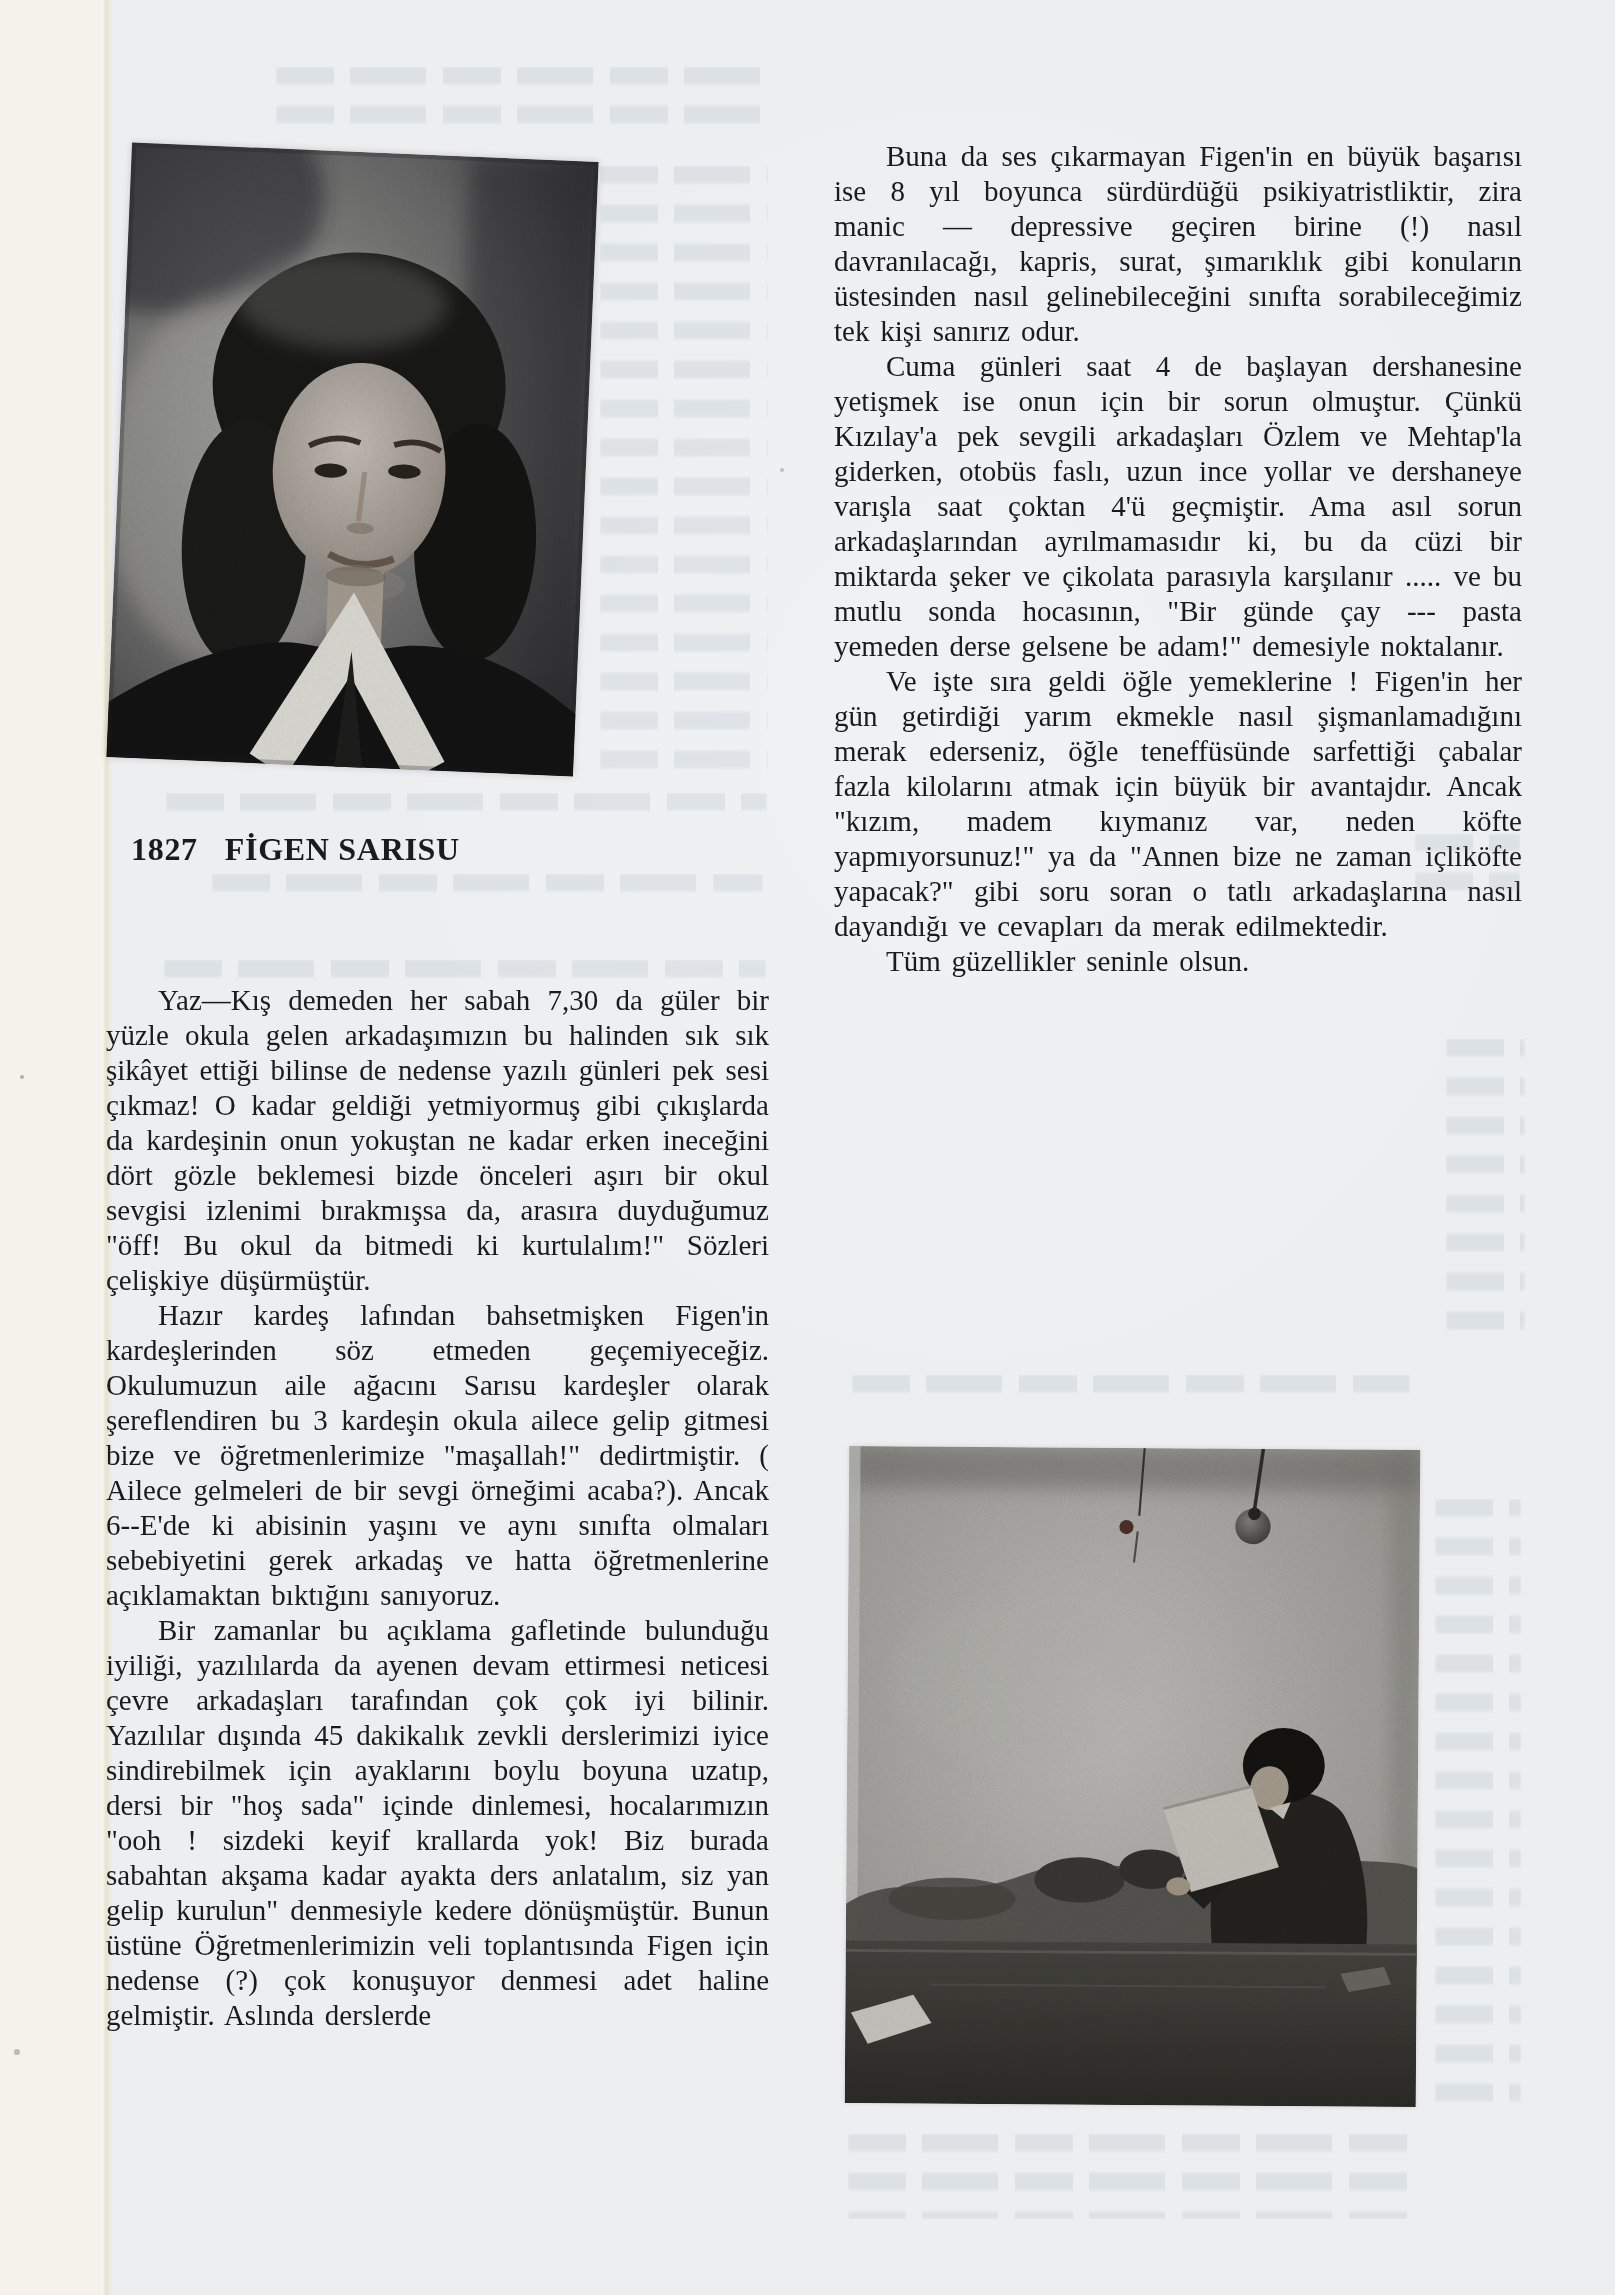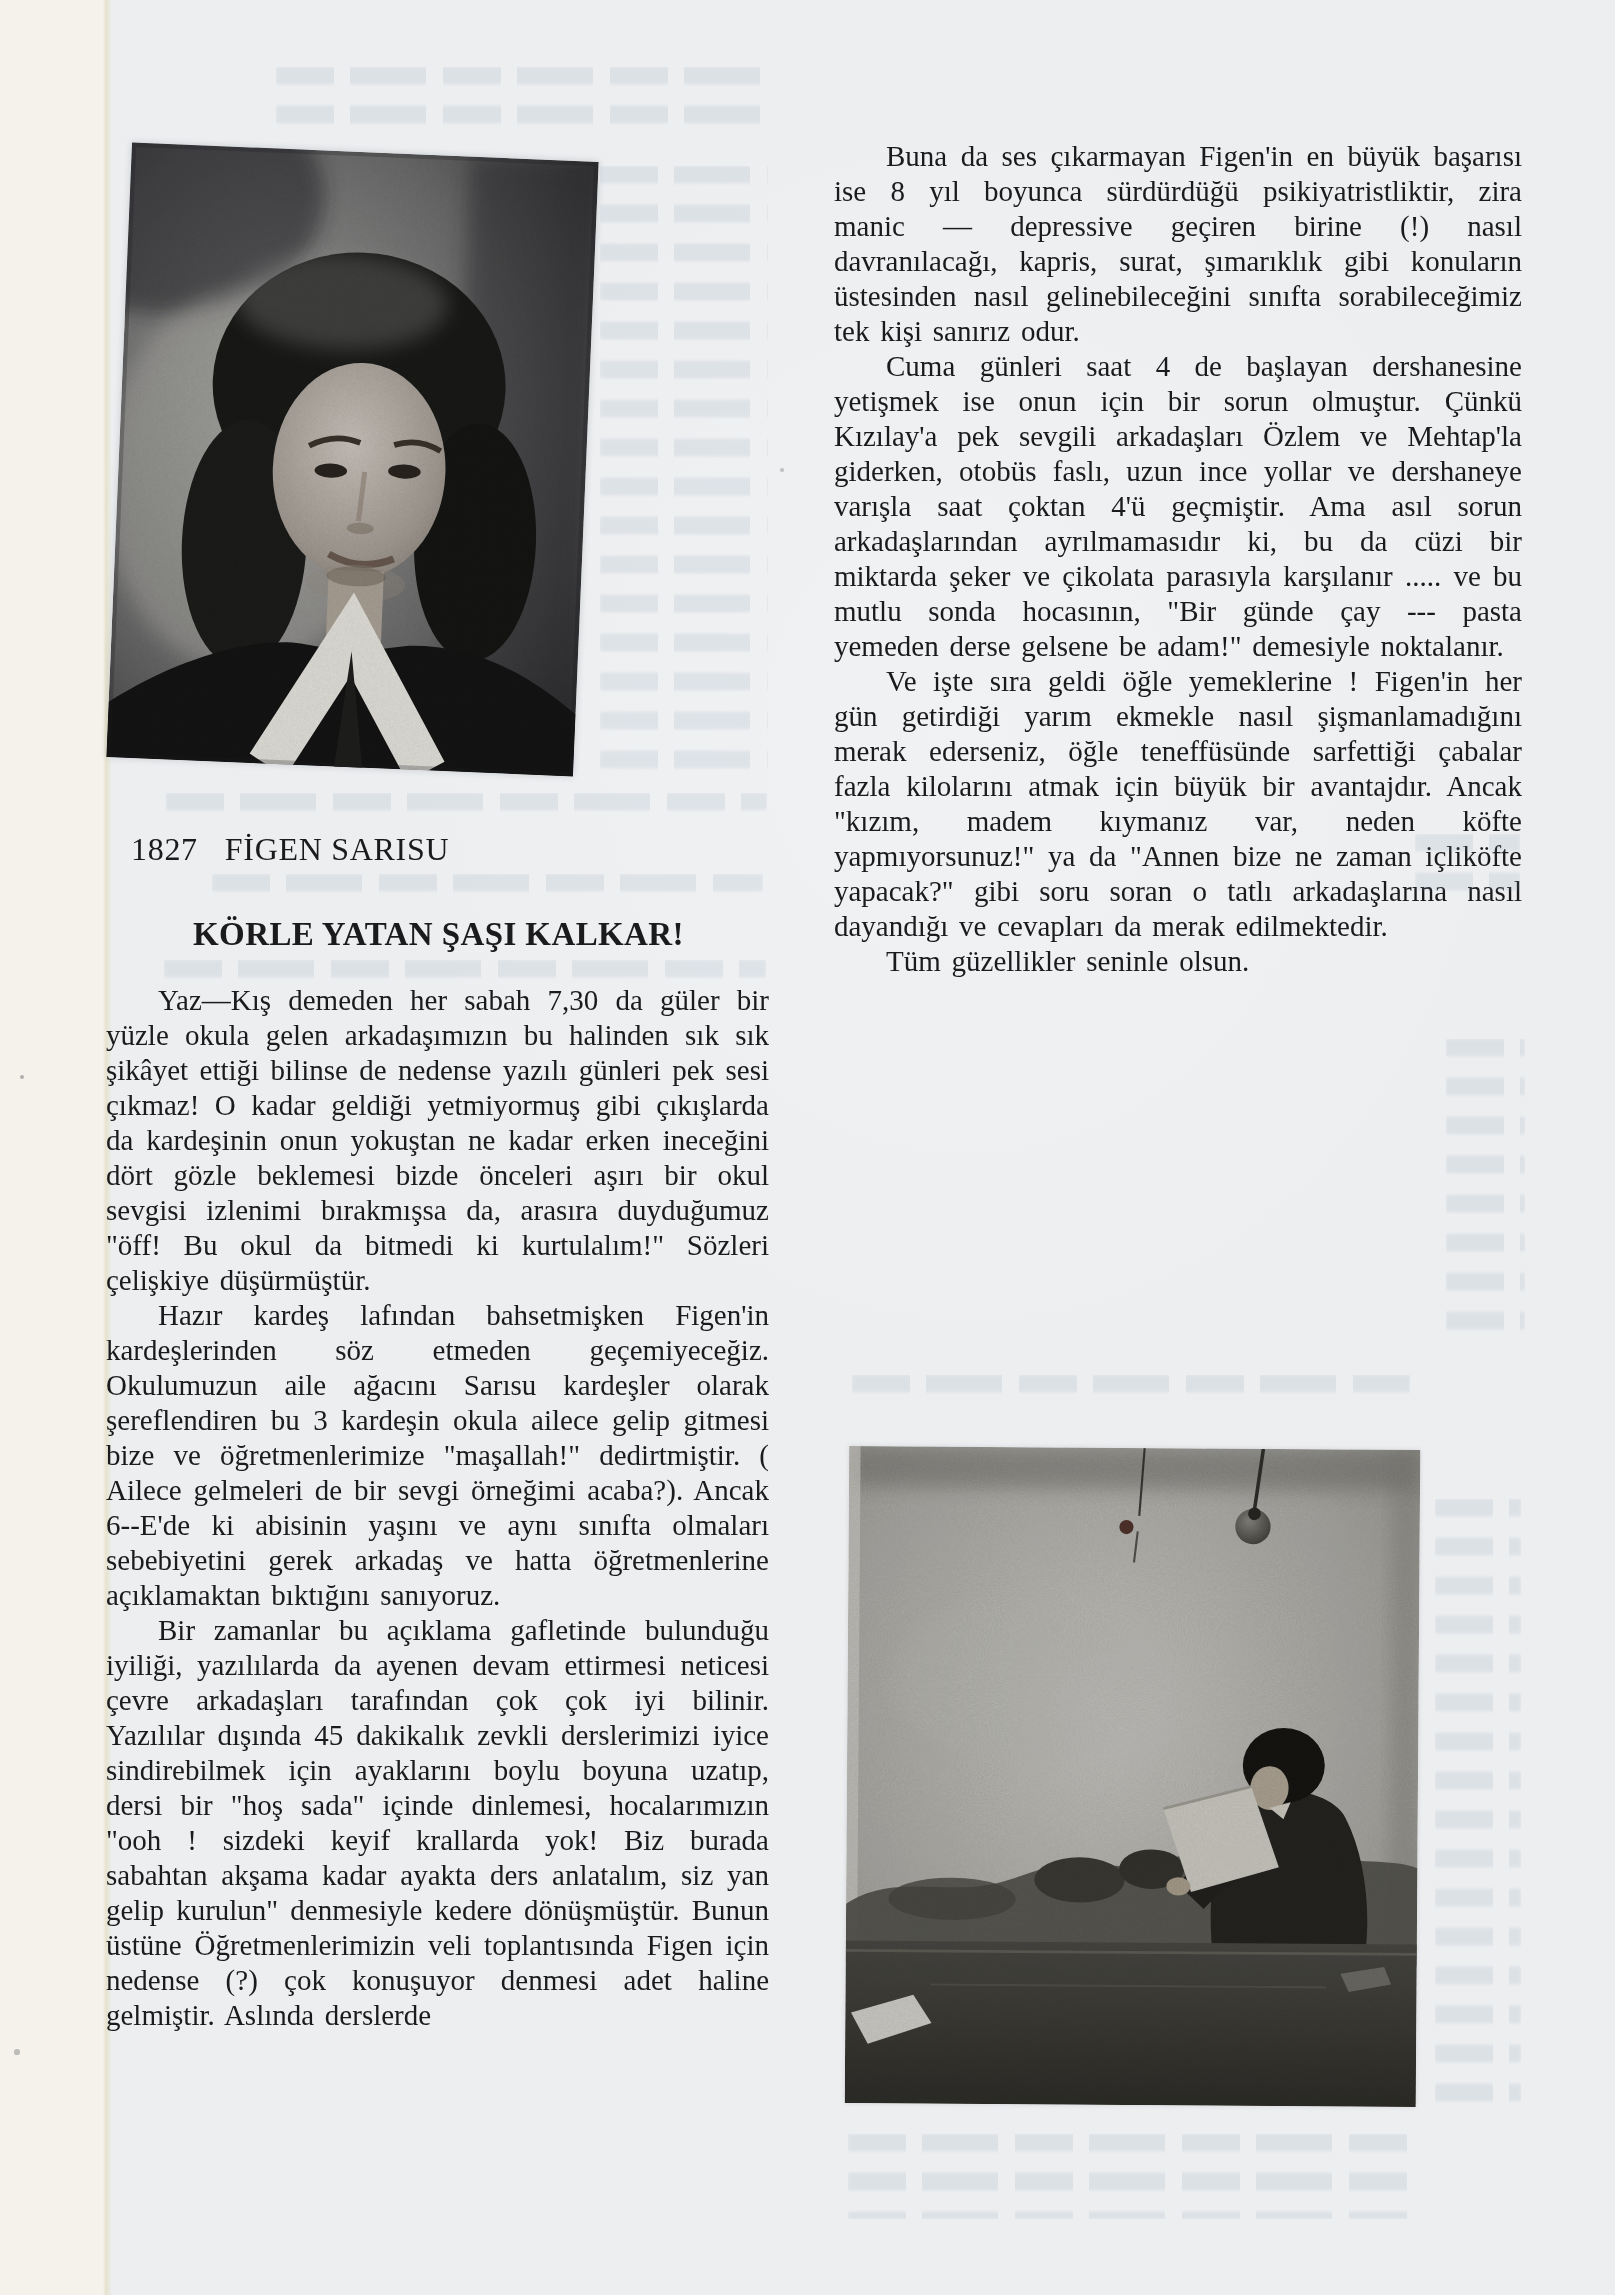--- a/index.html
+++ b/index.html
@@ -10,21 +10,21 @@
     font-family:"Liberation Serif","DejaVu Serif",serif;
     color:#1b1b1d;
     background:
       radial-gradient(ellipse 1060px 1202px at 60% 32%, rgba(255,255,255,0.22), rgba(255,255,255,0) 60%),
       linear-gradient(90deg,#f4f2ea 0px,#f4f2ea 103px,#e7e2cd 106px,#eceef0 112px,#eceef0 100%);
   }
   .photo{position:absolute;}
   .photo svg{display:block;width:100%;height:100%;}
   #portrait{left:119px;top:152px;width:467px;height:615px;transform:rotate(2.4deg);box-shadow:0 0 7px rgba(40,45,55,.18);}
   #classroom{left:847px;top:1448px;width:571px;height:657px;transform:rotate(.4deg);box-shadow:0 0 5.7px rgba(40,45,55,.12);}
-  #caption{position:absolute;left:131px;top:831px;font-weight:normal;font-size:32px;letter-spacing:0.7px;white-space:nowrap;}
+  #caption{position:absolute;left:131px;top:831px;font-weight:bold;font-size:32px;letter-spacing:0.7px;white-space:nowrap;}
   #caption .num{margin-right:27px;}
   #headline{position:absolute;left:106px;top:916px;width:665px;text-align:center;font-weight:bold;font-size:33px;letter-spacing:0.4px;}
   .col{position:absolute;text-align:justify;font-size:29px;line-height:35px;word-spacing:3.5px;}
   #leftcol{left:106px;top:983px;width:663px;}
   #rightcol{left:834px;top:139px;width:688px;}
   .col p{margin:0;padding:0;text-indent:52px;}
   .col p.cont{text-indent:0;}
   
   .ghost{
     position:absolute;opacity:.55;filter:blur(1.8px);pointer-events:none;
@@ -91,21 +91,20 @@
       </g>
       <rect width="660" height="870" filter="url(#grain1)" opacity=".14"></rect>
       <rect x="3" y="3" width="654" height="864" fill="none" stroke="#1c1d20" stroke-width="6" opacity=".25"></rect>
     </svg>
   </div>
 
   <div id="caption">
     <span class="num">1827</span><span>FİGEN SARISU</span>
   </div>
 
-  <div id="headline">KÖRLE YATAN ŞAŞI KALKAR!</div>
 
   <div id="leftcol" class="col">
     <p>Yaz—Kış demeden her sabah 7,30 da güler bir yüzle okula gelen arkadaşımızın bu halinden sık sık şikâyet ettiği bilinse de nedense yazılı günleri pek sesi çıkmaz! O kadar geldiği yetmiyormuş gibi çıkışlarda da kardeşinin onun yokuştan ne kadar erken ineceğini dört gözle beklemesi bizde önceleri aşırı bir okul sevgisi izlenimi bırakmışsa da, arasıra duyduğumuz "öff! Bu okul da bitmedi ki kurtulalım!" Sözleri çelişkiye düşürmüştür.</p>
     <p>Hazır kardeş lafından bahsetmişken Figen'in kardeşlerinden söz etmeden geçemiyeceğiz. Okulumuzun aile ağacını Sarısu kardeşler olarak şereflendiren bu 3 kardeşin okula ailece gelip gitmesi bize ve öğretmenlerimize "maşallah!" dedirtmiştir. ( Ailece gelmeleri de bir sevgi örneğimi acaba?). Ancak 6--E'de ki abisinin yaşını ve aynı sınıfta olmaları sebebiyetini gerek arkadaş ve hatta öğretmenlerine açıklamaktan bıktığını sanıyoruz.</p>
     <p>Bir zamanlar bu açıklama gafletinde bulunduğu iyiliği, yazılılarda da ayenen devam ettirmesi neticesi çevre arkadaşları tarafından çok çok iyi bilinir. Yazılılar dışında 45 dakikalık zevkli derslerimizi iyice sindirebilmek için ayaklarını boylu boyuna uzatıp, dersi bir "hoş sada" içinde dinlemesi, hocalarımızın "ooh ! sizdeki keyif krallarda yok! Biz burada sabahtan akşama kadar ayakta ders anlatalım, siz yan gelip kurulun" denmesiyle kedere dönüşmüştür. Bunun üstüne Öğretmenlerimizin veli toplantısında Figen için nedense (?) çok konuşuyor denmesi adet haline gelmiştir. Aslında derslerde</p>
   </div>
 
   <div id="rightcol" class="col">
     <p>Buna da ses çıkarmayan Figen'in en büyük başarısı ise 8 yıl boyunca sürdürdüğü psikiyatristliktir, zira manic — depressive geçiren birine (!) nasıl davranılacağı, kapris, surat, şımarıklık gibi konuların üstesinden nasıl gelinebileceğini sınıfta sorabileceğimiz tek kişi sanırız odur.</p>
     <p>Cuma günleri saat 4 de başlayan dershanesine yetişmek ise onun için bir sorun olmuştur. Çünkü Kızılay'a pek sevgili arkadaşları Özlem ve Mehtap'la giderken, otobüs faslı, uzun ince yollar ve dershaneye varışla saat çoktan 4'ü geçmiştir. Ama asıl sorun arkadaşlarından ayrılmamasıdır ki, bu da cüzi bir miktarda şeker ve çikolata parasıyla karşılanır ..... ve bu mutlu sonda hocasının, "Bir günde çay --- pasta yemeden derse gelsene be adam!" demesiyle noktalanır.</p>

